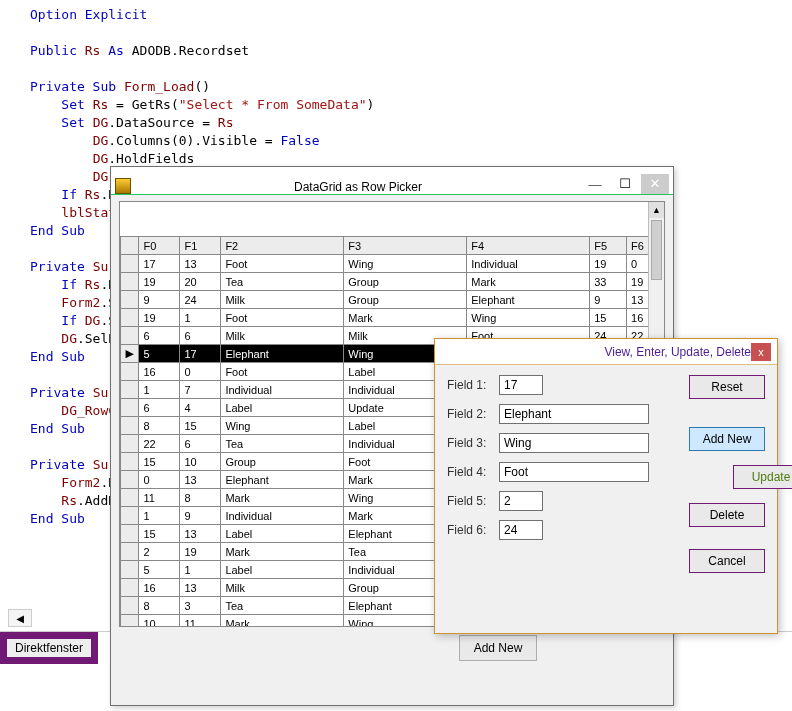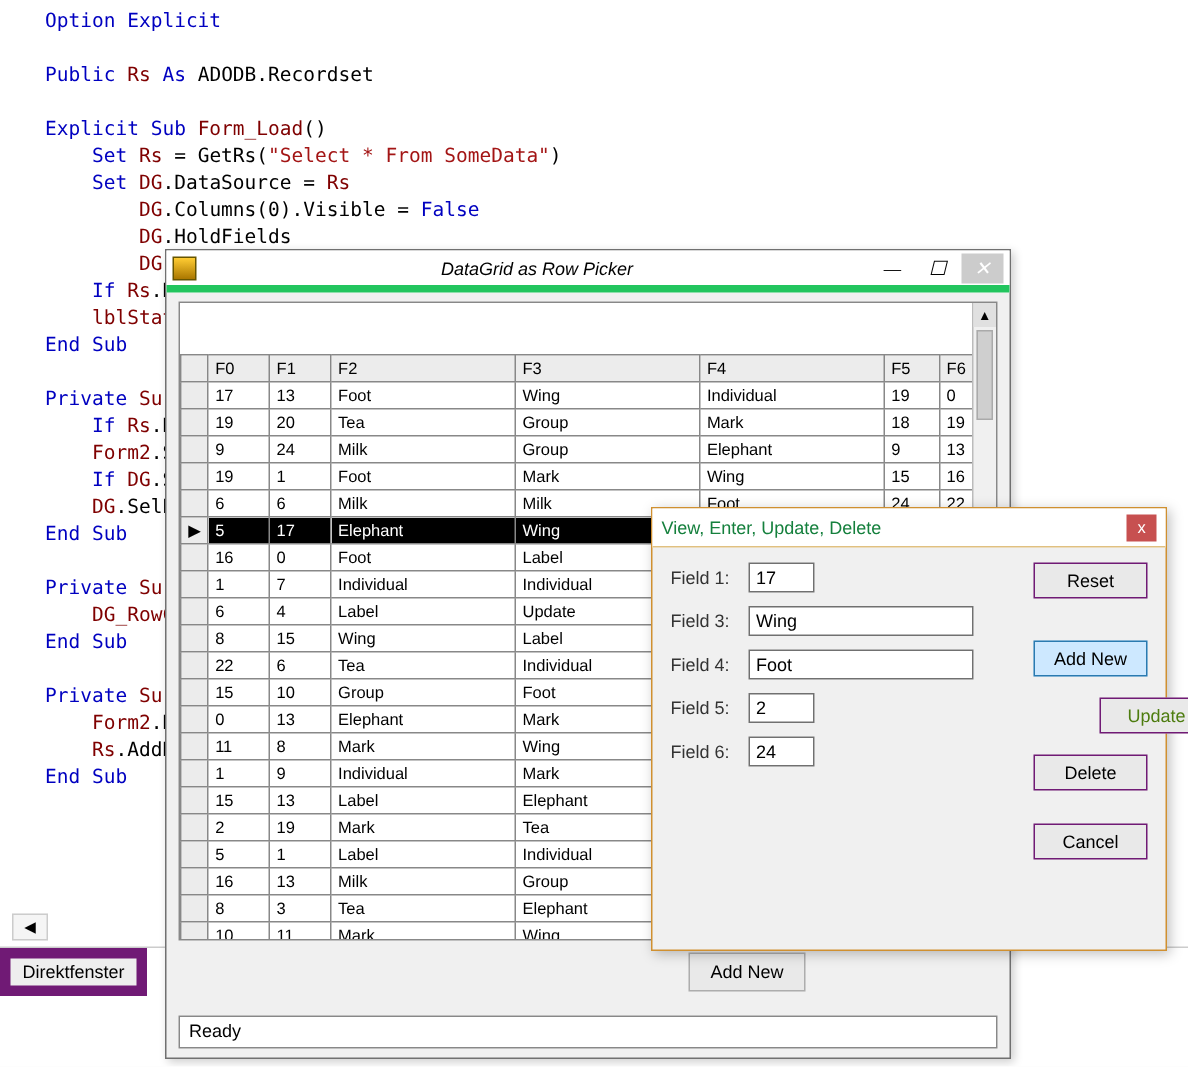--- a/index.html
+++ b/index.html
@@ -12,21 +12,21 @@
   .tok-kw { color:#0000c0; }
   .tok-str { color:#a31515; }
   .tok-mem { color:#7f0000; }
 
   .bottom-panel { position:absolute; left:0; bottom:0; right:0; height:80px; background:#fff; border-top:1px solid #ccc; }
   .bottom-tab { position:absolute; left:0; top:0; padding:2px 8px; background:#eee; border:7px solid #701a75; font-size:12px; }
   .scroll-left-icon { position:absolute; left:8px; bottom:84px; width:24px; height:18px; border:1px solid #ccc; background:#f5f5f5; display:flex; align-items:center; justify-content:center; font-size:10px; }
 
   
   .win1 { position:absolute; left:110px; top:166px; width:564px; height:540px; background:#f0f0f0; border:1px solid #707070; box-shadow:2px 2px 6px rgba(0,0,0,.2); }
-  .titlebar { height:28px; background:#fff; border-bottom:5px solid #22c55e; display:flex; align-items:center; padding:0 4px;font-style:italic; }
+  .titlebar { height:28px; background:#fff; border-bottom:1px solid #22c55e; display:flex; align-items:flex-end; padding:0 4px; }
   .titlebar .app-icon { width:16px; height:16px; background:linear-gradient(#ffcc33,#aa7700); border:1px solid #665500; margin-right:6px; }
   .titlebar .title-text { flex:1; text-align:center; font-size:12px; }
   .winbtns { display:flex; }
   .winbtn { width:28px; height:20px; margin-left:2px; background:#fff; border:none; display:flex; align-items:center; justify-content:center; font-family:Consolas; font-size:13px; cursor:default; }
   .winbtn.close { background:#ccc; color:#fff; }
 
   .grid-wrap { position:absolute; left:8px; top:34px; right:8px; height:426px; background:#fff; border:1px solid #888; overflow:hidden; }
   table.grid { border-collapse:collapse; width:100%; table-layout:fixed;margin-top:34px; }
   table.grid th, table.grid td { border:1px solid #888; padding:1px 4px; font-size:11px; height:18px; overflow:hidden; white-space:nowrap; text-align:left; }
   table.grid th { background:#ececec; font-weight:normal; }
@@ -44,21 +44,21 @@
   .vscroll { position:absolute; right:0; top:0; bottom:0; width:16px; background:#f0f0f0; border-left:1px solid #bbb; }
   .vscroll .arrow { height:16px; background:#e0e0e0; display:flex; align-items:center; justify-content:center; font-size:9px; }
   .vscroll .thumb { position:absolute; top:18px; left:2px; right:2px; height:60px; background:#cfcfcf; border:1px solid #aaa; }
 
   .addnew-btn { position:absolute; left:348px; top:468px; width:78px; height:26px; background:#e9e9e9; border:1px solid #adadad; cursor:default; font-size:12px; }
   .status { position:absolute; left:8px; right:8px; bottom:6px; height:22px; background:#fff; border:1px solid #888; padding:2px 6px; font-size:12px; }
 
   
   .win2 { position:absolute; left:434px; top:338px; width:344px; height:296px; background:#f0f0f0; border:1px solid #d09030; box-shadow:2px 2px 8px rgba(0,0,0,.25); }
   .win2 .titlebar2 { height:26px; background:#fff; border-bottom:1px solid #e0c080; display:flex; align-items:center; padding:0 6px; }
-  .titlebar2 .title2 { flex:1; text-align:left; color:#15803d; font-size:12px; }
+  .titlebar2 .title2 { flex:1; text-align:right; color:#4c1d95; font-size:12px; }
   .titlebar2 .close2 { width:20px; height:18px; background:#c75050; color:#fff; display:flex; align-items:center; justify-content:center; font-size:11px; }
   .form-body { position:absolute; left:0; top:26px; right:0; bottom:0; padding:10px 12px; }
   .frow { display:flex; align-items:center; margin-bottom:9px; }
   .frow label { width:52px; font-size:12px; color:#333; }
   .frow input { height:20px; border:1px solid #707070; padding:1px 4px; font-size:12px; font-family:inherit; }
   .frow input.narrow { width:44px; }
   .frow input.wide { width:150px; }
   .frow input.sel { border:1px solid #2a7ab0; background:#fff; }
   .btn-col { position:absolute; right:12px; top:10px; width:76px; }
   .btn-col button { width:76px; height:24px; margin-bottom:14px; background:#e9e9e9; border:1px solid #701a75; font-size:12px; cursor:default; display:block; }
@@ -68,21 +68,21 @@
 </style>
 </head>
 <body>
 <div class="root">
 
 <div class="editor">
   <pre id="code-area"><span class="tok-kw">Option Explicit</span>
 
 <span class="tok-kw">Public</span> <span class="tok-mem">Rs</span> <span class="tok-kw">As</span> ADODB.Recordset
 
-<span class="tok-kw">Explicit Sub</span> <span class="tok-mem">Form_Load</span>()
+<span class="tok-kw">Private Sub</span> <span class="tok-mem">Form_Load</span>()
     <span class="tok-kw">Set</span> <span class="tok-mem">Rs</span> = GetRs(<span class="tok-str">"Select * From SomeData"</span>)
     <span class="tok-kw">Set</span> <span class="tok-mem">DG</span>.DataSource = <span class="tok-mem">Rs</span>
         <span class="tok-mem">DG</span>.Columns(0).Visible = <span class="tok-kw">False</span>
         <span class="tok-mem">DG</span>.HoldFields
         <span class="tok-mem">DG</span>.
     <span class="tok-kw">If</span> <span class="tok-mem">Rs</span>.R
     <span class="tok-mem">lblStat</span>
 <span class="tok-kw">End Sub</span>
 
 <span class="tok-kw">Private</span> <span class="tok-mem">Su</span>
@@ -154,21 +154,21 @@
               <td>19</td>
               <td>0</td>
             </tr>
             <tr>
               <td class="rowhdr"></td>
               <td>19</td>
               <td>20</td>
               <td>Tea</td>
               <td>Group</td>
               <td>Mark</td>
-              <td>18</td>
+              <td>33</td>
               <td>19</td>
             </tr>
             <tr>
               <td class="rowhdr"></td>
               <td>9</td>
               <td>24</td>
               <td>Milk</td>
               <td>Group</td>
               <td>Elephant</td>
               <td>9</td>
@@ -378,33 +378,36 @@
     </table>
     <div class="vscroll">
       <div class="arrow">▲</div>
       <div class="thumb"></div>
       <div class="arrow" style="position:absolute;bottom:0;left:0;right:0">▼</div>
     </div>
   </div>
 
   <button class="addnew-btn">Add New</button>
 
-  <div class="status">Ready</div>
 </div>
 
 <div class="win2">
   <div class="titlebar2">
     <div class="title2">View, Enter, Update, Delete</div>
     <div class="close2">x</div>
   </div>
   <div class="form-body">
     <div id="form-rows">
           <div class="frow">
             <label>Field 1:</label>
             <input type="text" class="narrow" value="17" style="">
+          </div>
+          <div class="frow">
+            <label>Field 2:</label>
+            <input type="text" class="wide" value="Elephant" style="">
           </div>
           <div class="frow">
             <label>Field 3:</label>
             <input type="text" class="wide" value="Wing" style="">
           </div>
           <div class="frow">
             <label>Field 4:</label>
             <input type="text" class="wide" value="Foot" style="">
           </div>
           <div class="frow">

